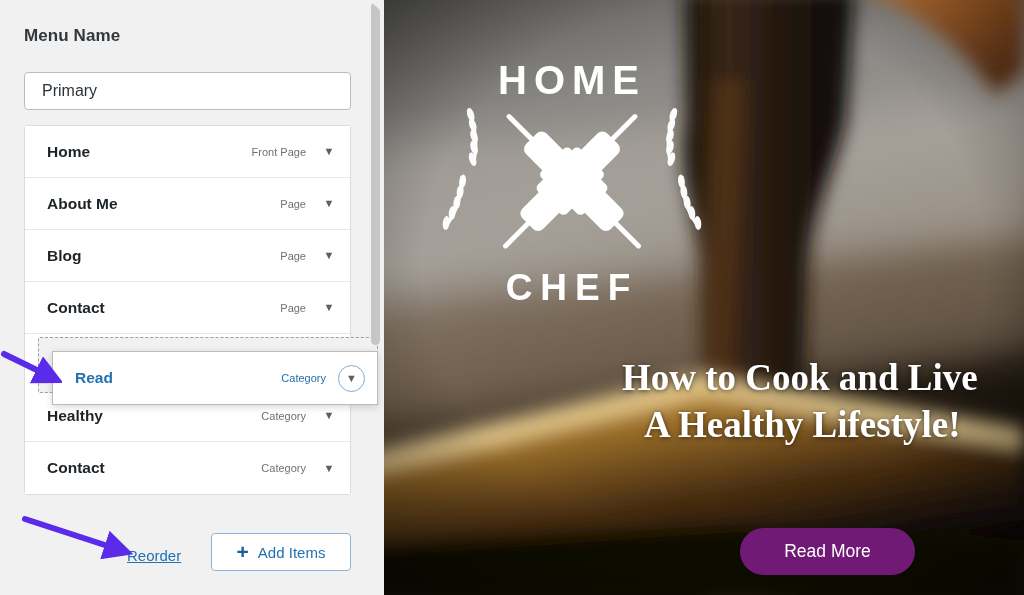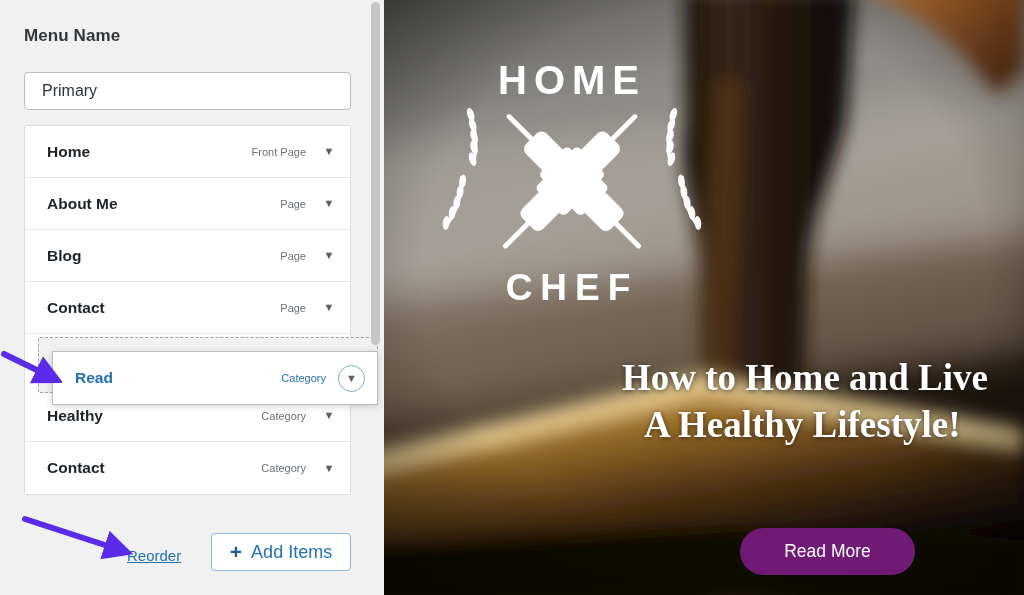--- a/index.html
+++ b/index.html
@@ -6,21 +6,21 @@
   html,body { width:1024px; height:595px; overflow:hidden; }
   body {
     font-family:"Liberation Sans", sans-serif;
     background:#f1f1f1;
     position:relative;
   }
 
   
   #left-panel{
     position:absolute; left:0; top:0; width:384px; height:595px;
-    background:#f1f1f1; overflow:hidden;
+    background:#f1f1f1; overflow:hidden;border-radius:24px;
   }
   #panel-title{
     position:absolute; left:24px; top:26px;
     font-size:17px; font-weight:bold; color:#32373c; letter-spacing:.1px;
   }
   #menu-name-input{
     position:absolute; left:24px; top:72px; width:327px; height:38px;
     background:#fff; border:1px solid #b8bdc2; border-radius:4px;
     font-family:"Liberation Sans", sans-serif;
     font-size:16px; color:#2c3338; padding:0 17px; outline:none;
@@ -80,21 +80,21 @@
   #add-items-button{
     position:absolute; left:211px; top:533px; width:140px; height:38px;
     background:#fff; border:1px solid #8bb4da; border-radius:4px;
     display:flex; align-items:center; justify-content:center; gap:9px;
     cursor:pointer;
   }
   #add-items-button .plus{
     font-size:21px; color:#1a5d96; font-weight:bold; line-height:1;
     position:relative; top:-1px;
   }
-  #add-items-button .lbl{ font-size:18px; color:#2271b1; }
+  #add-items-button .lbl{ font-size:15px; color:#2271b1; }
 
   
   #panel-scrollbar{
     position:absolute; left:371px; top:2px; width:9px; height:343px;
     background:#c6c6c8; border-radius:5px; cursor:pointer;
   }
 
   
   .annot-arrow{ position:absolute; z-index:20; pointer-events:none; }
   #arrow-salad{ left:0px; top:344px; width:62px; height:44px; }
@@ -346,18 +346,18 @@
             <ellipse cx="21" cy="17" rx="7" ry="3.4" transform="rotate(35 21 17)"></ellipse>
             <ellipse cx="28" cy="26" rx="7" ry="3.4" transform="rotate(35 28 26)"></ellipse>
             <ellipse cx="34" cy="36" rx="7" ry="3.4" transform="rotate(35 34 36)"></ellipse>
           </g>
         </g>
       </g>
     </g>
   </svg>
 
   <div id="hero-headline">
-    <span class="l1">How to Home and Live</span>
+    <span class="l1">How to Cook and Live</span>
     <span class="l2">A Healthy Lifestyle!</span>
   </div>
 
   <button id="read-more-button">Read More</button>
 </div>
 
 </body></html>

